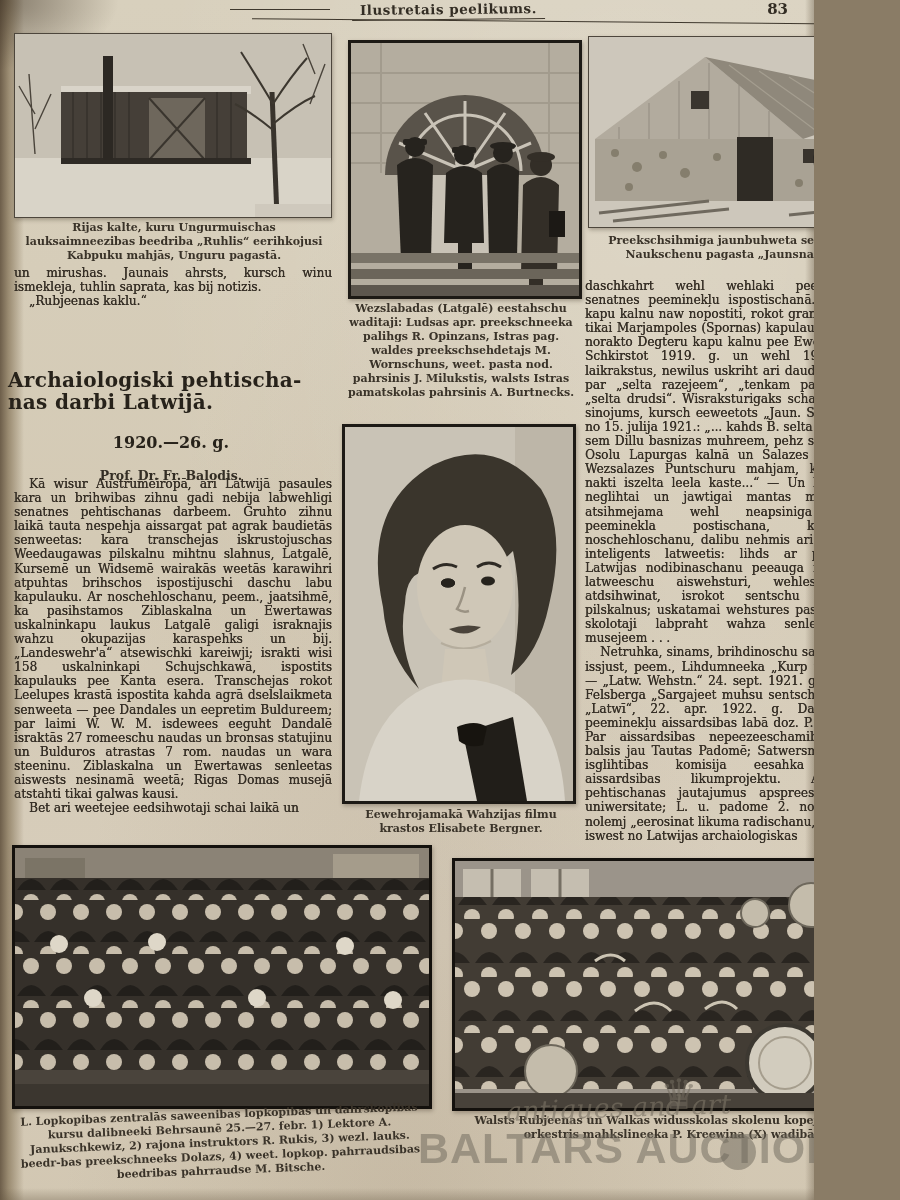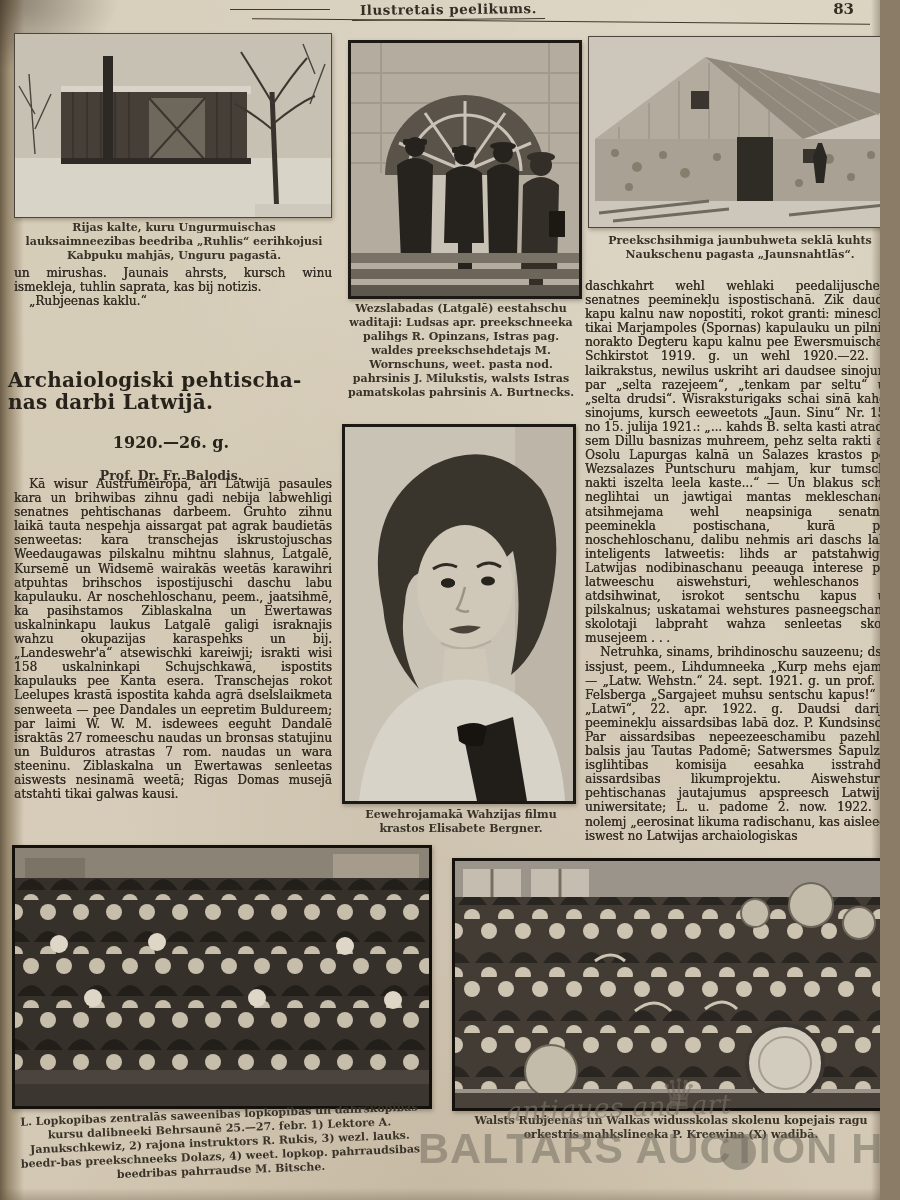--- a/index.html
+++ b/index.html
@@ -1,16 +1,16 @@
 <!DOCTYPE html>
 <html><head>
 <meta charset="utf-8">
 <style>
   html,body{margin:0;padding:0;background:#8a7c66;}
-  .page{position:relative;width:880px;height:1200px;overflow:hidden;
+  .page{position:relative;width:814px;height:1200px;overflow:hidden;
     font-family:"DejaVu Serif","Liberation Serif",serif;color:#332d24;
     background:
       radial-gradient(ellipse at 78% 18%, rgba(255,255,255,.16), transparent 55%),
       radial-gradient(ellipse at 50% 108%, rgba(140,120,95,.18), transparent 60%),
       linear-gradient(180deg,#d8d0bd 0%,#d4cab5 45%,#d7cdbb 78%,#d2c7b2 100%);}
   .gutter{position:absolute;left:0;top:0;width:24px;height:100%;
     background:linear-gradient(90deg,#6d5e4a 0%,#9a8b71 35%,rgba(212,202,181,0) 100%);}
   .gutter-top{position:absolute;left:0;top:0;width:120px;height:70px;
     background:radial-gradient(ellipse at 0% 0%, rgba(60,48,34,.55), transparent 70%);}
   .edge-right{position:absolute;right:0;top:0;width:9px;height:100%;
@@ -99,20 +99,21 @@
 
   <div class="abs headline" style="left:8px;top:370px;width:326px;">
     <span>Archaiologiski pehtischa-</span><br>
     <span>nas darbi Latwijā.</span>
   </div>
   <div class="abs subtitle" style="left:8px;top:433px;width:326px;">1920.—26. g.</div>
   <div class="abs byline" style="left:8px;top:456px;width:326px;">Prof. Dr. Fr. Balodis.</div>
 
   <div class="abs body-text" style="left:14px;top:477px;width:318px;height:368px;overflow:hidden;">
     <p class="ind">Kā wisur Austrumeiropā, ari Latwijā pasaules kara un brihwibas zihnu gadi nebija labwehligi senatnes pehtischanas darbeem. Gruhto zihnu laikā tauta nespehja aissargat pat agrak baudietās senweetas: kara transchejas iskrustojuschas Weedaugawas pilskalnu mihtnu slahnus, Latgalē, Kursemē un Widsemē wairakās weetās karawihri atpuhtas brihschos ispostijuschi daschu labu kapulauku. Ar noschehloschanu, peem., jaatsihmē, ka pasihstamos Ziblaskalna un Ewertawas uskalninkapu laukus Latgalē galigi israknajis wahzu okupazijas karaspehks un bij. „Landeswehr'a“ atsewischki kareiwji; israkti wisi 158 uskalninkapi Schujschkawā, ispostits kapulauks pee Kanta esera. Transchejas rokot Leelupes krastā ispostita kahda agrā dselslaikmeta senweeta — pee Dandales un eepretim Buldureem; par laimi W. W. M. isdewees eeguht Dandalē israktās 27 romeeschu naudas un bronsas statujinu un Bulduros atrastas 7 rom. naudas un wara steeninu. Ziblaskalna un Ewertawas senleetas aiswests nesinamā weetā; Rigas Domas musejā atstahti tikai galwas kausi.</p>
+    <p class="ind">Bet ari weetejee eedsihwotaji schai laikā un</p>
   </div>
 
   <div class="abs photo frame2" style="left:348px;top:40px;width:228px;height:253px;">
     <svg viewBox="0 0 228 253" preserveAspectRatio="none">
       <rect width="228" height="253" fill="#b4ad9f"></rect>
       <g stroke="#a29b8d" stroke-width="2">
         <line x1="0" y1="30" x2="228" y2="30"></line>
           <line x1="0" y1="60" x2="228" y2="60"></line>
         <line x1="0" y1="90" x2="228" y2="90"></line>
           <line x1="0" y1="120" x2="228" y2="120"></line>

